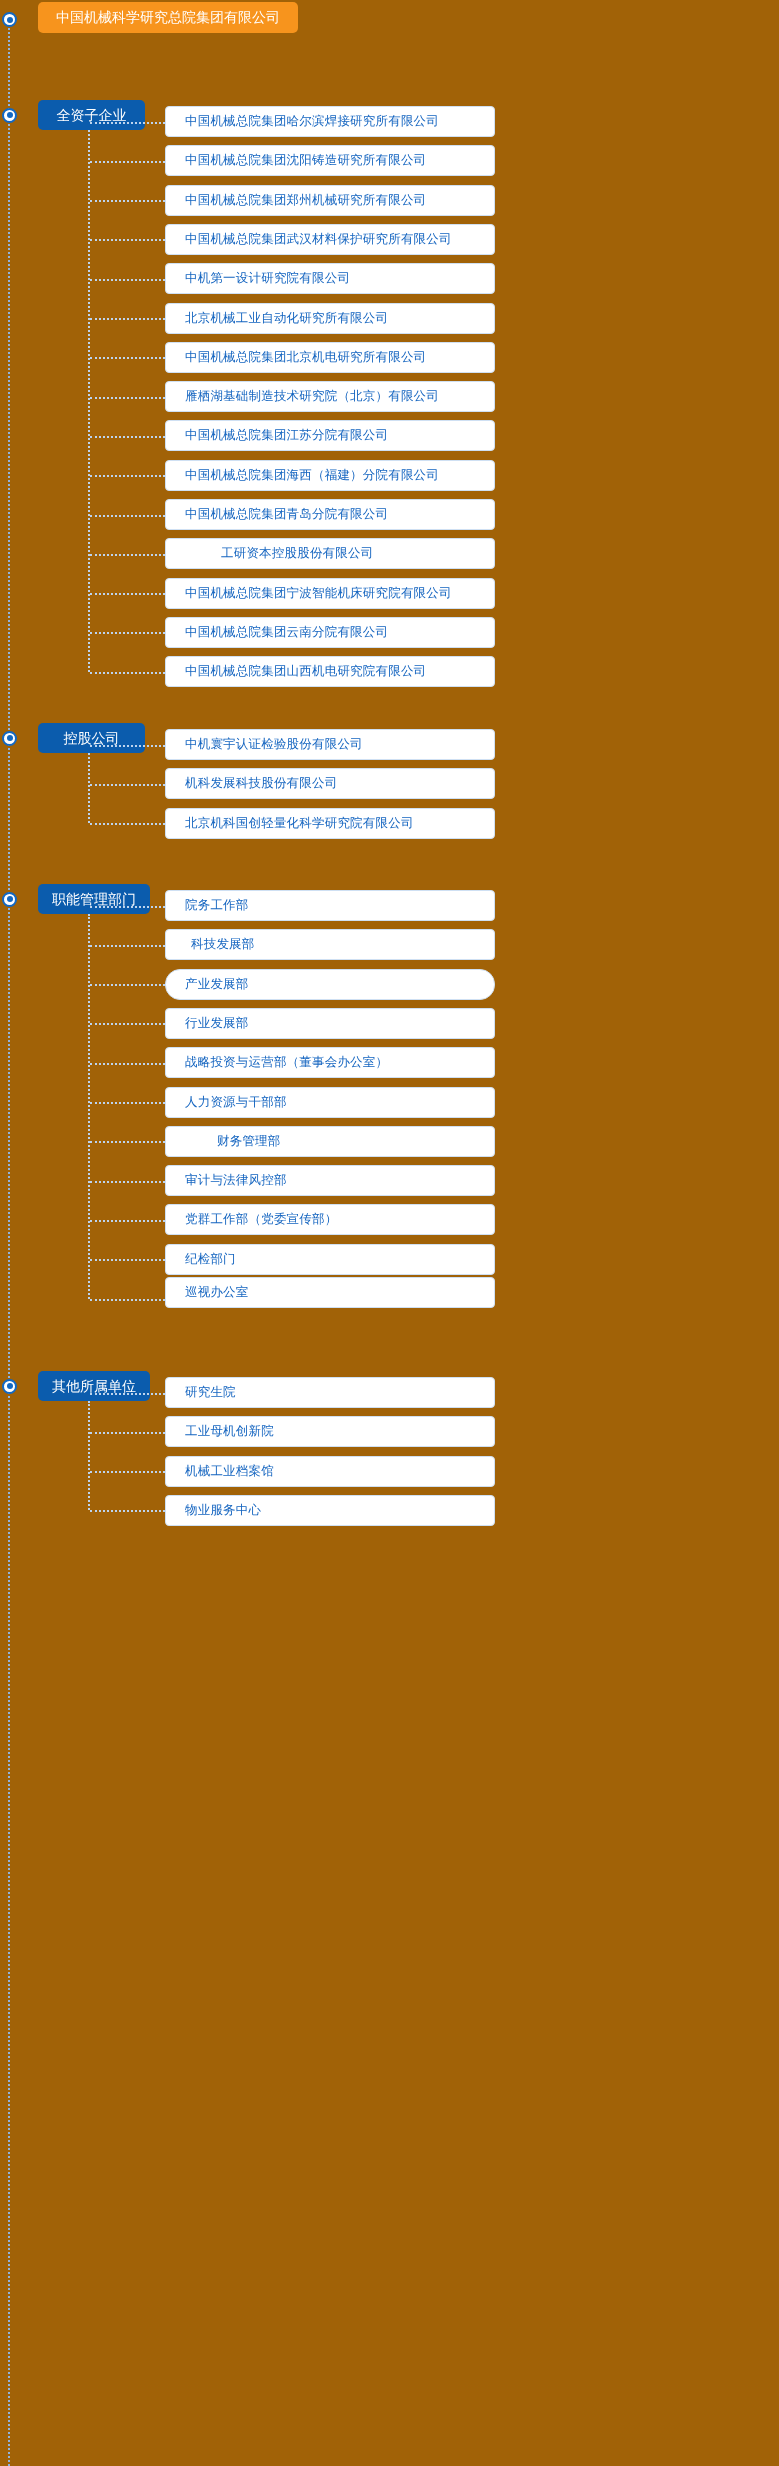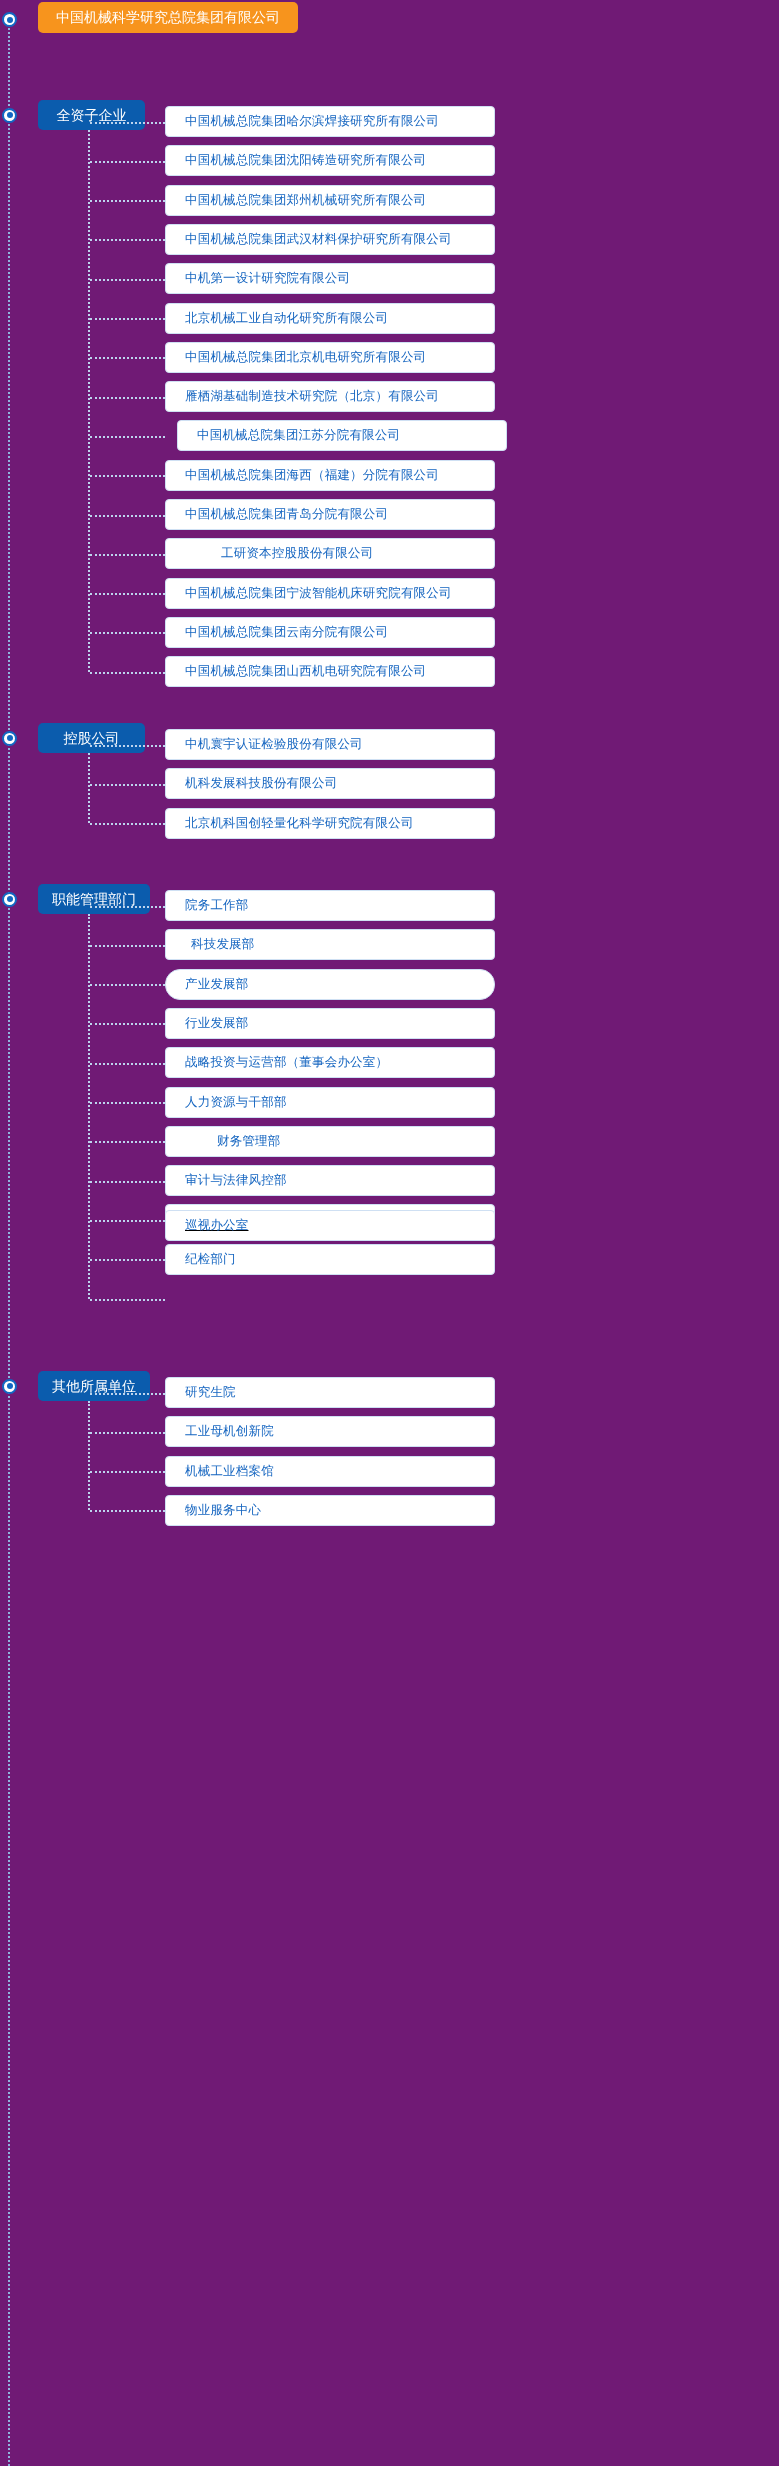--- a/index.html
+++ b/index.html
@@ -6,21 +6,21 @@
   html, body {
     margin: 0; padding: 0;
     background: #ffffff;
     font-family: "Liberation Sans", "DejaVu Sans", sans-serif;
   }
   #page {
     position: relative;
     width: 779px;
     height: 2466px;
     overflow: hidden;
-    background: #701a75;
+    background: #a16207;
   }
 
   
   .spine {
     position: absolute;
     left: 8px;
     top: 16px;
     width: 2px;
     height: 2450px;
     border-left: 2px dotted #8fb4e0;
@@ -149,21 +149,21 @@
       </div>
       <div class="item-connector" style="top: 357.3px;"></div>
       <div class="item-box" style="top: 341.8px;">
         <span class="item-label">中国机械总院集团北京机电研究所有限公司</span>
       </div>
       <div class="item-connector" style="top: 396.6px;"></div>
       <div class="item-box" style="top: 381.1px;">
         <span class="item-label">雁栖湖基础制造技术研究院（北京）有限公司</span>
       </div>
       <div class="item-connector" style="top: 435.9px;"></div>
-      <div class="item-box" style="top: 420.4px; margin-left: 12px;">
+      <div class="item-box" style="top: 420.4px;">
         <span class="item-label">中国机械总院集团江苏分院有限公司</span>
       </div>
       <div class="item-connector" style="top: 475.2px;"></div>
       <div class="item-box" style="top: 459.7px;">
         <span class="item-label">中国机械总院集团海西（福建）分院有限公司</span>
       </div>
       <div class="item-connector" style="top: 514.5px;"></div>
       <div class="item-box" style="top: 499px;">
         <span class="item-label">中国机械总院集团青岛分院有限公司</span>
       </div>
@@ -235,21 +235,21 @@
       </div>
       <div class="item-connector" style="top: 1219.9px;"></div>
       <div class="item-box" style="top: 1204.4px;">
         <span class="item-label">党群工作部（党委宣传部）</span>
       </div>
       <div class="item-connector" style="top: 1259.2px;"></div>
       <div class="item-box" style="top: 1243.7px;">
         <span class="item-label">纪检部门</span>
       </div>
       <div class="item-connector" style="top: 1298.5px;"></div>
-      <div class="item-box" style="top: 1210px; text-decoration: underline;">
+      <div class="item-box" style="top: 1277px;">
         <span class="item-label">巡视办公室</span>
       </div>
       <div class="group-header" style="top: 1371px;"><span>其他所属单位</span></div>
       <div class="spine-node" style="top: 1378.5px;"></div>
       <div class="branch-line" style="top: 1401px; height: 109.4px;"></div>
       <div class="item-connector" style="top: 1392.5px;"></div>
       <div class="item-box" style="top: 1377px;">
         <span class="item-label">研究生院</span>
       </div>
       <div class="item-connector" style="top: 1431.8px;"></div>

